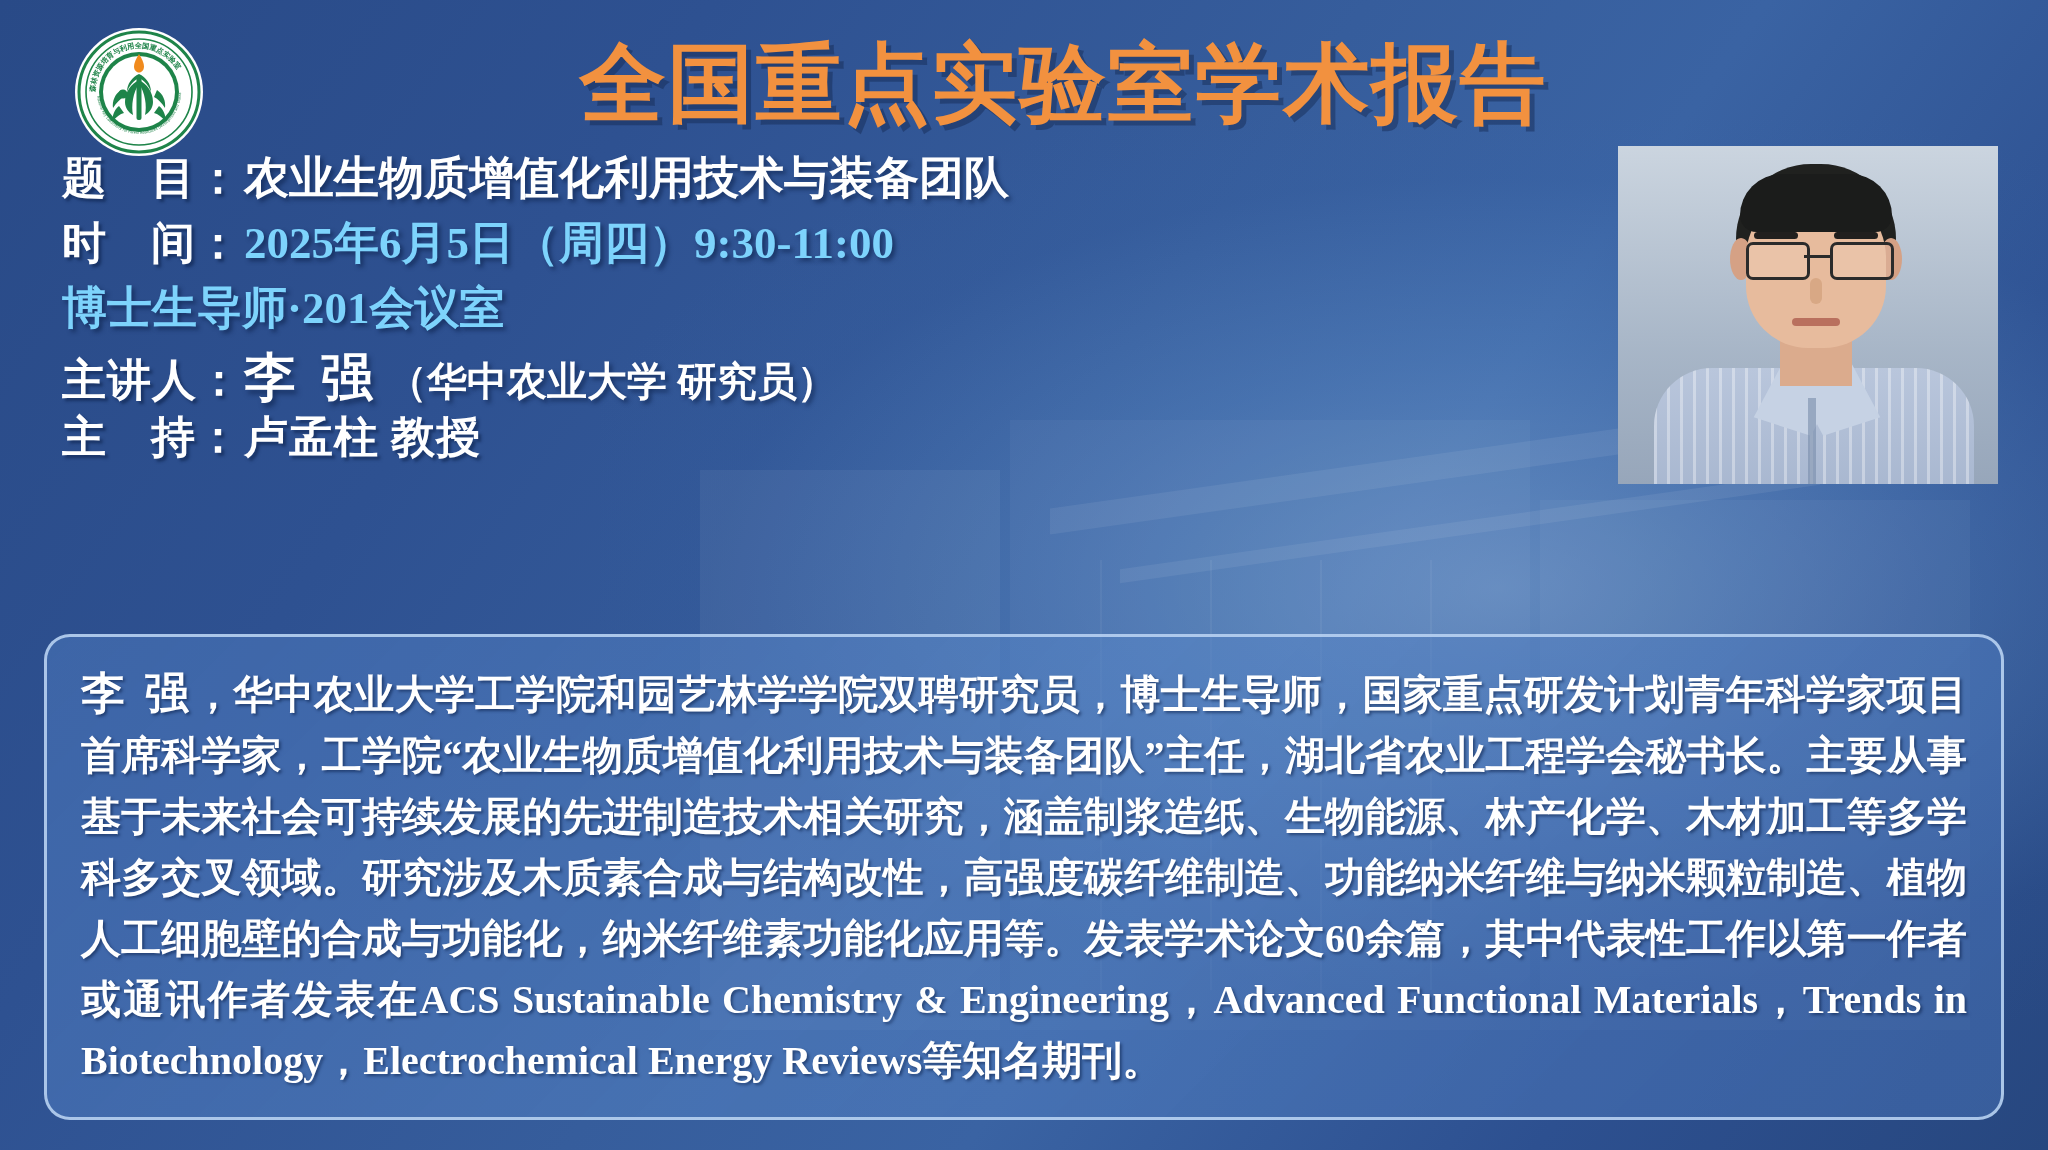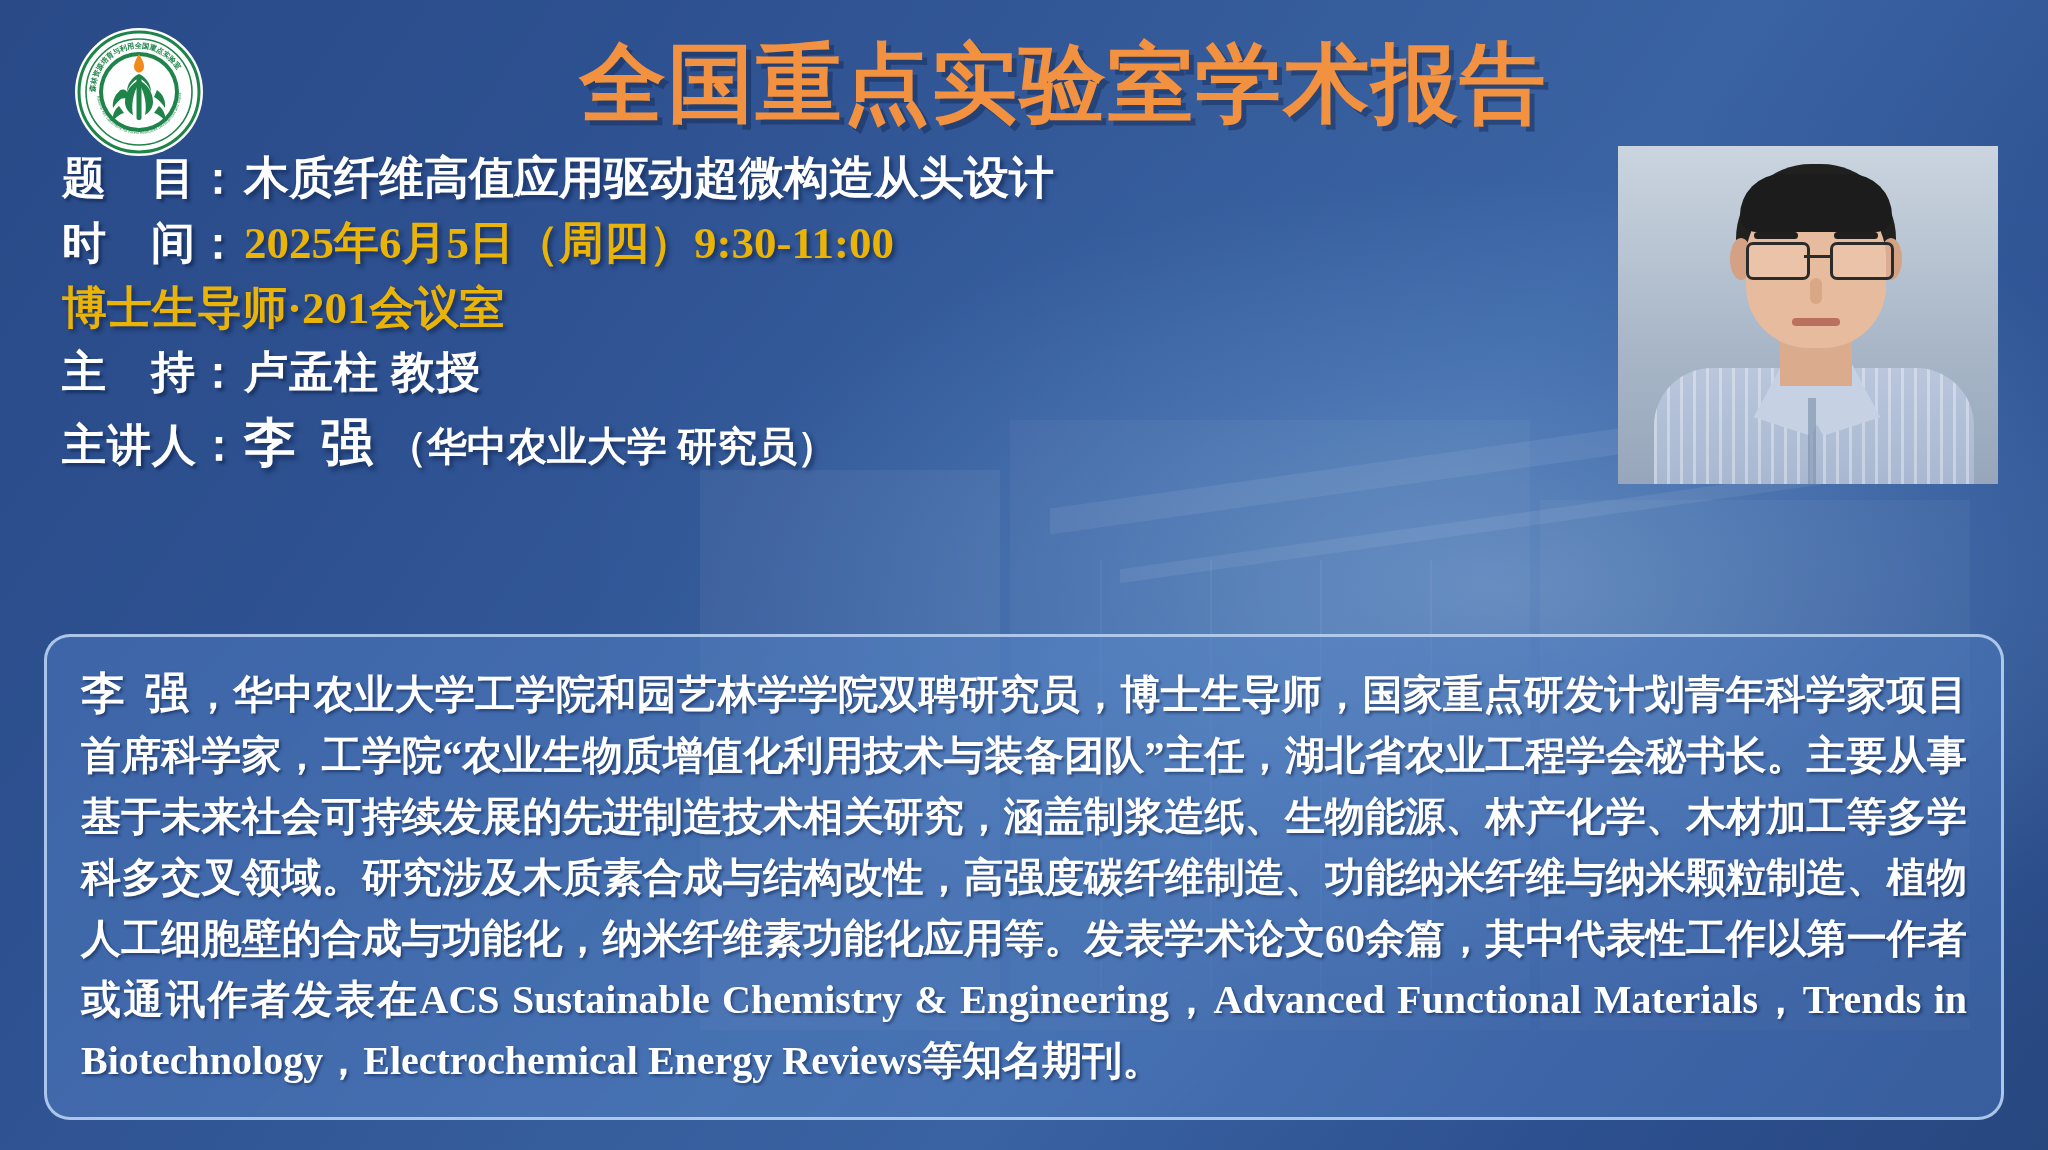--- a/index.html
+++ b/index.html
@@ -65,21 +65,21 @@
   }
   .lbl .sp{display:inline-block;width:44px;}
   .val{
     font-family:"Liberation Sans","DejaVu Sans",sans-serif;
     font-weight:bold;font-size:45px;color:#ffffff;
     text-shadow:3px 3px 4px rgba(10,30,70,0.6);
     letter-spacing:0px;
   }
   .val-serif{
     font-family:"Liberation Serif","DejaVu Serif",serif;
-    font-weight:bold;font-size:45px;color:#eab308;
+    font-weight:bold;font-size:45px;color:#7dd3fc;
     text-shadow:3px 3px 4px rgba(10,30,70,0.6);
   }
   .name-big{
     font-family:"Liberation Serif","DejaVu Serif",serif;
     font-weight:bold;font-size:52px;color:#ffffff;
     text-shadow:3px 4px 5px rgba(10,30,70,0.6);
     letter-spacing:6px;
   }
   .paren{
     font-family:"Liberation Serif","DejaVu Serif",serif;
@@ -189,41 +189,41 @@
       </text>
     </svg>
   </div>
 
   <div class="main-title">全国重点实验室学术报告</div>
 
   <div class="info">
 
     <div class="row">
       <span class="lbl"><span>题</span><span class="sp"></span><span>目</span><span>：</span></span>
-      <span class="val">木质纤维高值应用驱动超微构造从头设计</span>
+      <span class="val">农业生物质增值化利用技术与装备团队</span>
     </div>
 
     <div class="row">
       <span class="lbl"><span>时</span><span class="sp"></span><span>间</span><span>：</span></span>
       <span class="val-serif">2025年6月5日（周四）9:30-11:00</span>
     </div>
 
     <div class="row">
       <span class="val-serif">博士生导师·201会议室</span>
-    </div>
-
-    <div class="row">
-      <span class="lbl"><span>主</span><span class="sp"></span><span>持</span><span>：</span></span>
-      <span class="lbl" style="width:auto;">卢孟柱 教授</span>
     </div>
 
     <div class="row">
       <span class="lbl"><span>主讲人</span><span>：</span></span>
       <span class="name-big">李 强</span>
       <span class="paren">（华中农业大学 研究员）</span>
+    </div>
+
+    <div class="row">
+      <span class="lbl"><span>主</span><span class="sp"></span><span>持</span><span>：</span></span>
+      <span class="lbl" style="width:auto;">卢孟柱 教授</span>
     </div>
 
   </div>
 
   <div class="photo">
     <div class="sky"></div>
     <div class="wall"></div>
     <div class="shirt"></div>
     <div class="shirt-stripes"></div>
     <div class="collar-l"></div>

